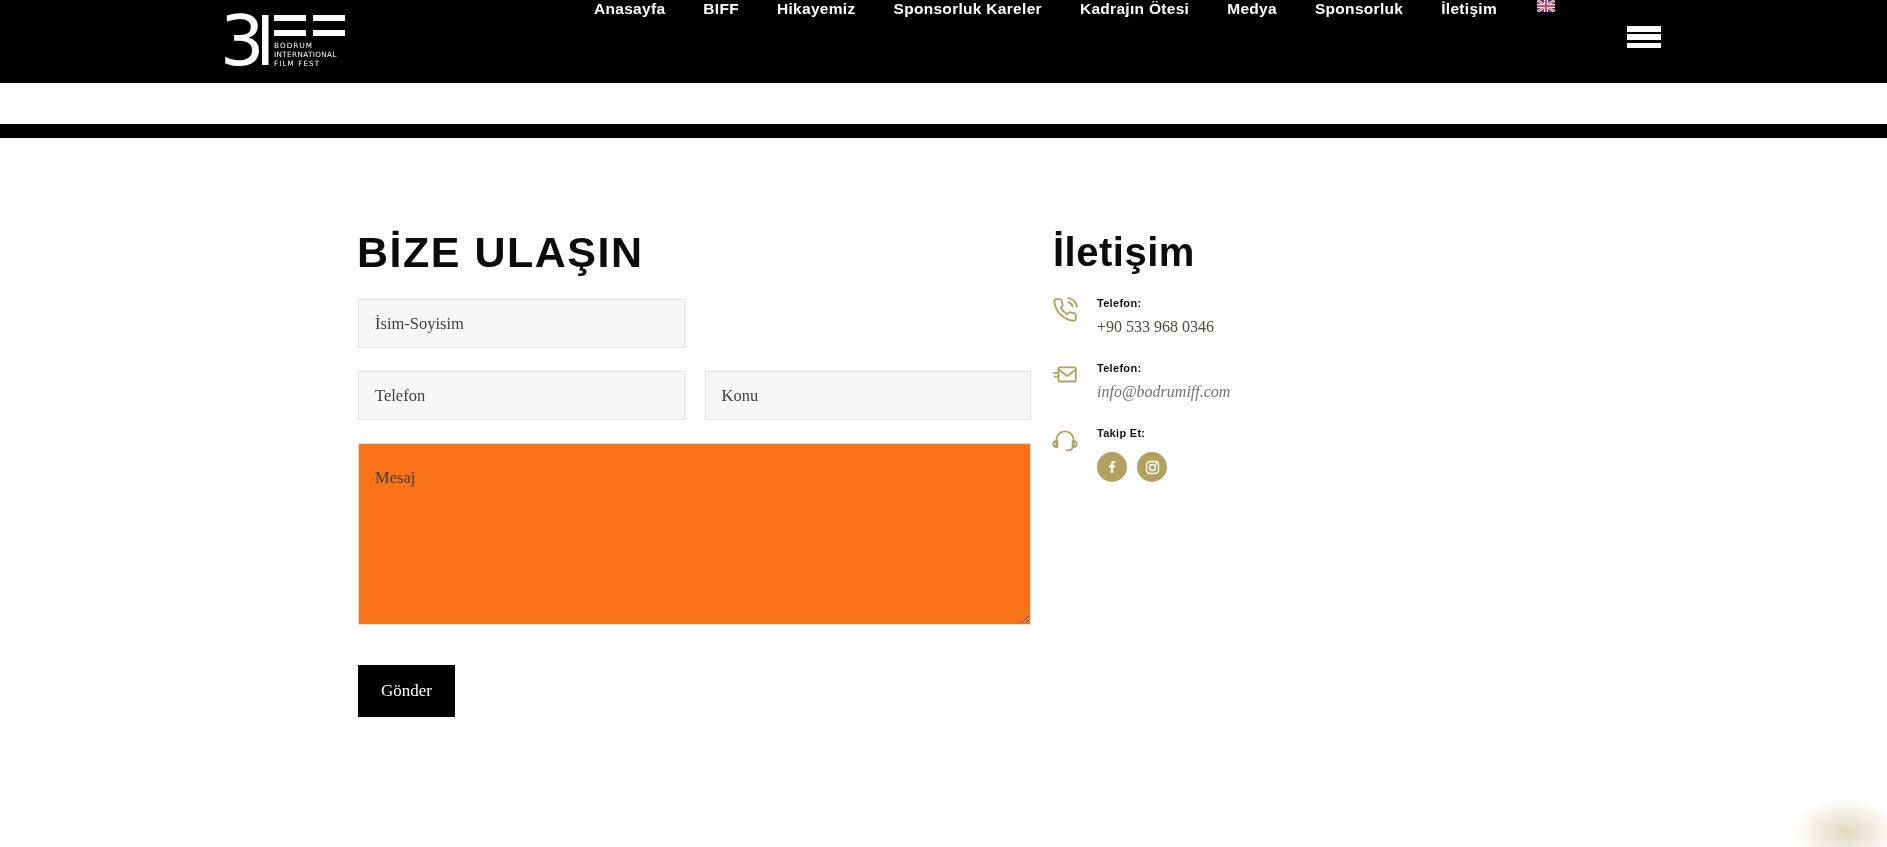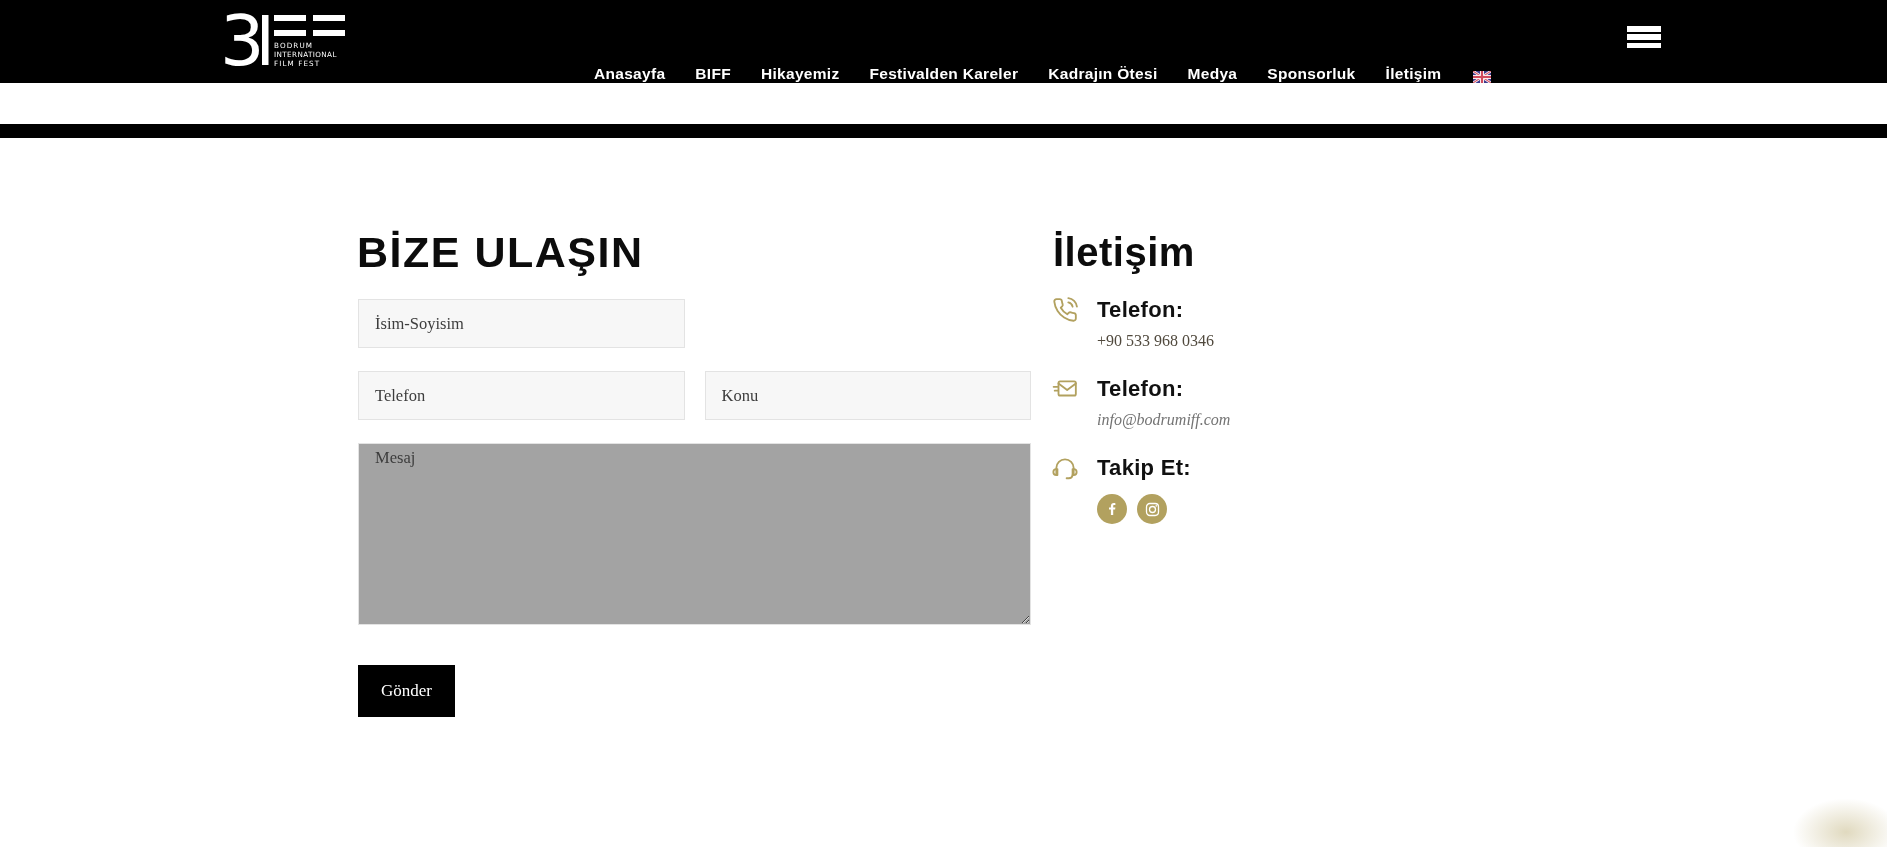--- a/index.html
+++ b/index.html
@@ -5,53 +5,53 @@
   * { margin: 0; padding: 0; box-sizing: border-box; }
   html, body { width: 1887px; height: 847px; overflow: hidden; background: #ffffff;
     font-family: "Liberation Sans", sans-serif; }
   .page { position: relative; width: 1887px; height: 847px; background: #ffffff; }
 
   
   .header { position: absolute; left: 0; top: 0; width: 100%; height: 83px;
     background: #000; display: flex; align-items: center; }
   .logo { position: absolute; left: 224px; top: 13px; width: 125px; height: 54px; }
   .nav { position: absolute; left: 594px; top: 0; height: 83px;
-    display: flex; align-items: flex-end; gap: 30px; }
+    display: flex; align-items: flex-start; gap: 38px; }
   .nav-item { color: #fff; font-size: 15.5px; font-weight: bold; letter-spacing: .3px;
     white-space: nowrap; cursor: pointer; }
   .flag { display: inline-block; width: 18px; height: 12px; margin-left: 2px; cursor: pointer; }
   .hamburger { position: absolute; left: 1627px; top: 26px; width: 34px; height: 22px;
     display: flex; flex-direction: column; justify-content: space-between; cursor: pointer; }
   .hamburger span { display: block; width: 34px; height: 5.5px; background: #fff; }
 
   .divider-bar { position: absolute; left: 0; top: 124px; width: 100%; height: 14px; background: #000; }
 
   
   .form-title { position: absolute; left: 357px; top: 228px; font-size: 43px; font-weight: bold;
     letter-spacing: 1.5px; color: #0c0c0c; }
   .form-area { position: absolute; left: 358px; top: 299px; width: 673px; }
   .field-row { display: flex; gap: 20px; margin-bottom: 23px; }
   .txt-input { width: 327px; height: 49px; background: #f7f7f7; border: 1px solid #e3e3e3;
     padding: 8px 16px; font-family: "Liberation Serif", "DejaVu Serif", serif; font-size: 16.5px;
     color: #2b2b2b; outline: none; }
-  .txt-area { width: 673px; height: 182px; background: #a3a3a3; border: 1px solid #e3e3e3;
-    padding: 4px 16px; font-family: "Liberation Serif", "DejaVu Serif", serif; font-size: 16.5px;
+  .txt-area { width: 673px; height: 182px; background: #f97316; border: 1px solid #e3e3e3;
+    padding: 24px 16px; font-family: "Liberation Serif", "DejaVu Serif", serif; font-size: 16.5px;
     color: #2b2b2b; outline: none; resize: both; display: block; }
   .txt-input::placeholder, .txt-area::placeholder { color: #3d3d3d; opacity: 1; }
   .submit-btn { margin-top: 40px; width: 97px; height: 52px; background: #000; color: #fff;
     border: none; font-family: "Liberation Serif", "DejaVu Serif", serif; font-size: 17px;
     cursor: pointer; }
 
   
   .info-title { position: absolute; left: 1053px; top: 230px; font-size: 40px; font-weight: bold;
     letter-spacing: .5px; color: #0c0c0c; }
   .info-list { position: absolute; left: 1052px; top: 297px; width: 400px; }
   .info-item { display: flex; margin-bottom: 26px; }
   .info-icon { width: 26px; height: 26px; flex: 0 0 26px; margin-right: 19px; }
-  .info-label { font-size: 22px; font-weight: bold; color: #111; letter-spacing: .3px; }
+  .info-label { font-size: 11px; font-weight: bold; color: #111; letter-spacing: .3px; }
   .info-value { margin-top: 9px; font-family: "Liberation Serif", "DejaVu Serif", serif;
     font-size: 16px; text-align: center; }
   .val-phone { color: #50493d; }
   .val-email { color: #737373; font-style: italic; }
   .socials { display: flex; gap: 10px; margin-top: 13px; }
   .social-circle { width: 30px; height: 30px; border-radius: 50%; background: #b2a15f;
     display: flex; align-items: center; justify-content: center; cursor: pointer; }
 
   .corner-glow { position: absolute; right: -14px; bottom: -20px; width: 110px; height: 70px;
     background: radial-gradient(ellipse at center, rgba(178,161,95,.40) 0%, rgba(178,161,95,0) 68%); }
@@ -71,21 +71,21 @@
       <rect x="89" y="17" width="32" height="6" fill="#fff"></rect>
       <text x="50" y="34.5" font-size="7.2" letter-spacing="1.1" font-family="DejaVu Sans, sans-serif" fill="#fff">BODRUM</text>
       <text x="50" y="43.5" font-size="7.2" letter-spacing="0.4" font-family="DejaVu Sans, sans-serif" fill="#fff">INTERNATIONAL</text>
       <text x="50" y="52.5" font-size="7.2" letter-spacing="1.1" font-family="DejaVu Sans, sans-serif" fill="#fff">FILM FEST</text>
     </svg>
 
     <nav class="nav">
       <span class="nav-item">Anasayfa</span>
       <span class="nav-item">BIFF</span>
       <span class="nav-item">Hikayemiz</span>
-      <span class="nav-item">Festivalden Kareler</span>
+      <span class="nav-item">Sponsorluk Kareler</span>
       <span class="nav-item">Kadrajın Ötesi</span>
       <span class="nav-item">Medya</span>
       <span class="nav-item">Sponsorluk</span>
       <span class="nav-item">İletişim</span>
       <svg class="flag" viewBox="0 0 18 12">
         <rect width="18" height="12" fill="#3d3b8e"></rect>
         <path d="M0,0 L18,12 M18,0 L0,12" stroke="#fff" stroke-width="2.6"></path>
         <path d="M0,0 L18,12 M18,0 L0,12" stroke="#d95a6b" stroke-width="1.1"></path>
         <rect x="7" y="0" width="4" height="12" fill="#fff"></rect>
         <rect x="0" y="4" width="18" height="4" fill="#fff"></rect>

